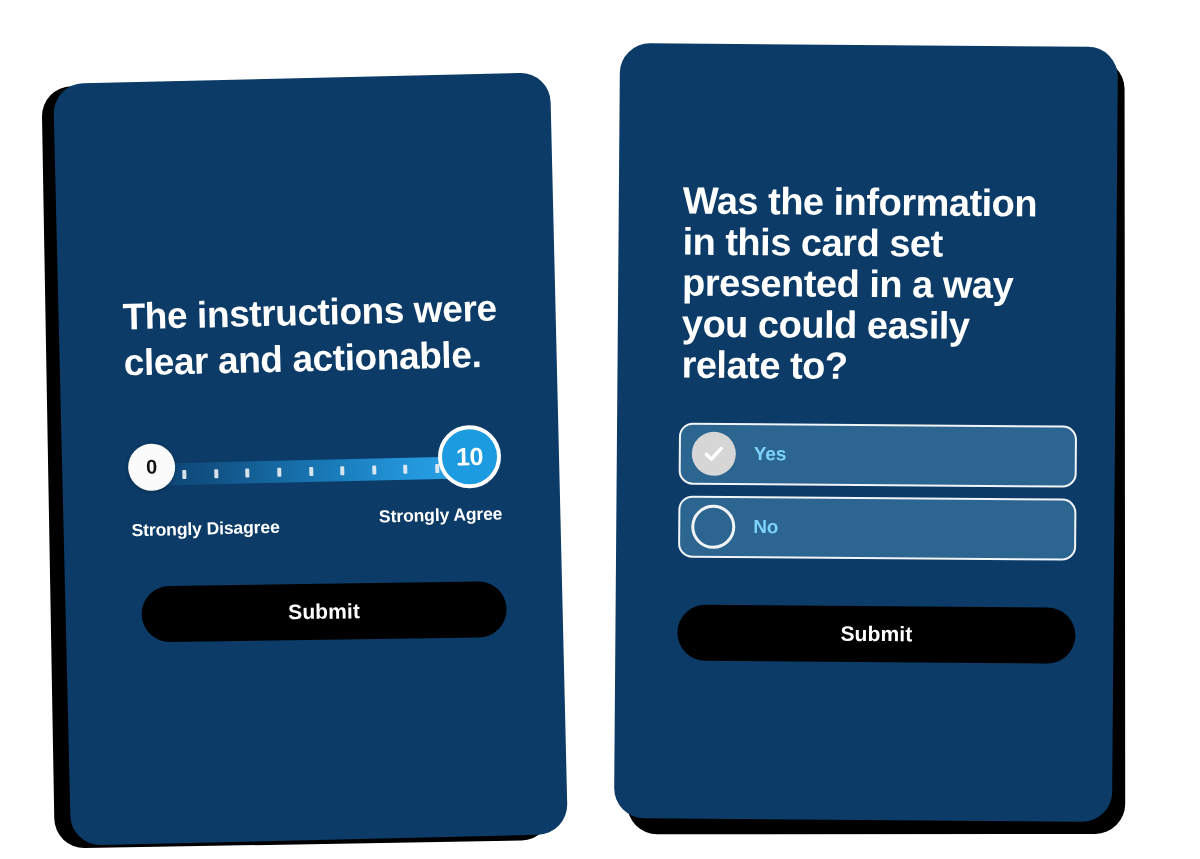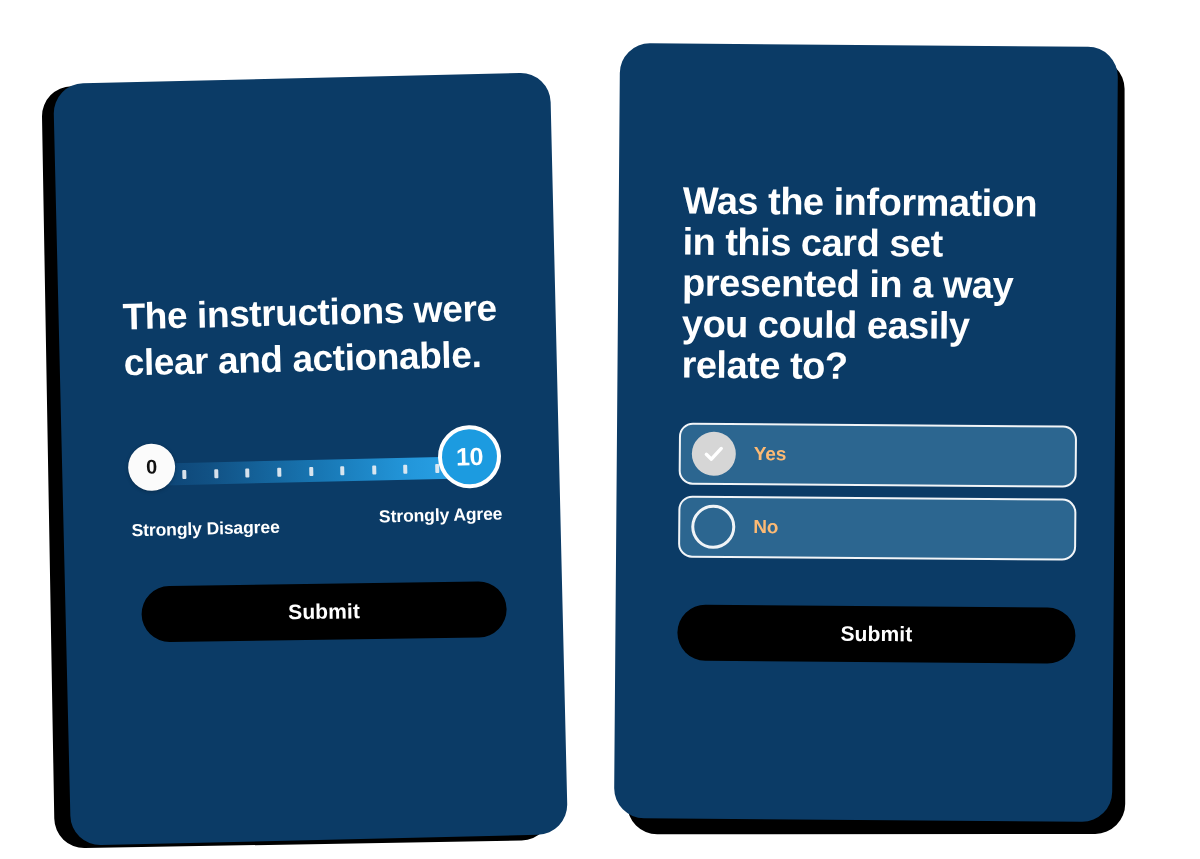--- a/index.html
+++ b/index.html
@@ -221,21 +221,21 @@
     background: #d6d6d6;
     border: none;
   }
   .radio.unselected {
     background: transparent;
     border: 3px solid #f0f4f7;
     box-sizing: border-box;
   }
   .radio svg { display: block; }
   .option-label {
-    color: #fdba74;
+    color: #7dd3fc;
     font-size: 19px;
     font-weight: 700;
     margin-left: 18px;
     letter-spacing: -0.1px;
   }
   #submit-right-wrap {
     left: 62px;
     right: 38px;
     top: 561px;
     height: 56px;

